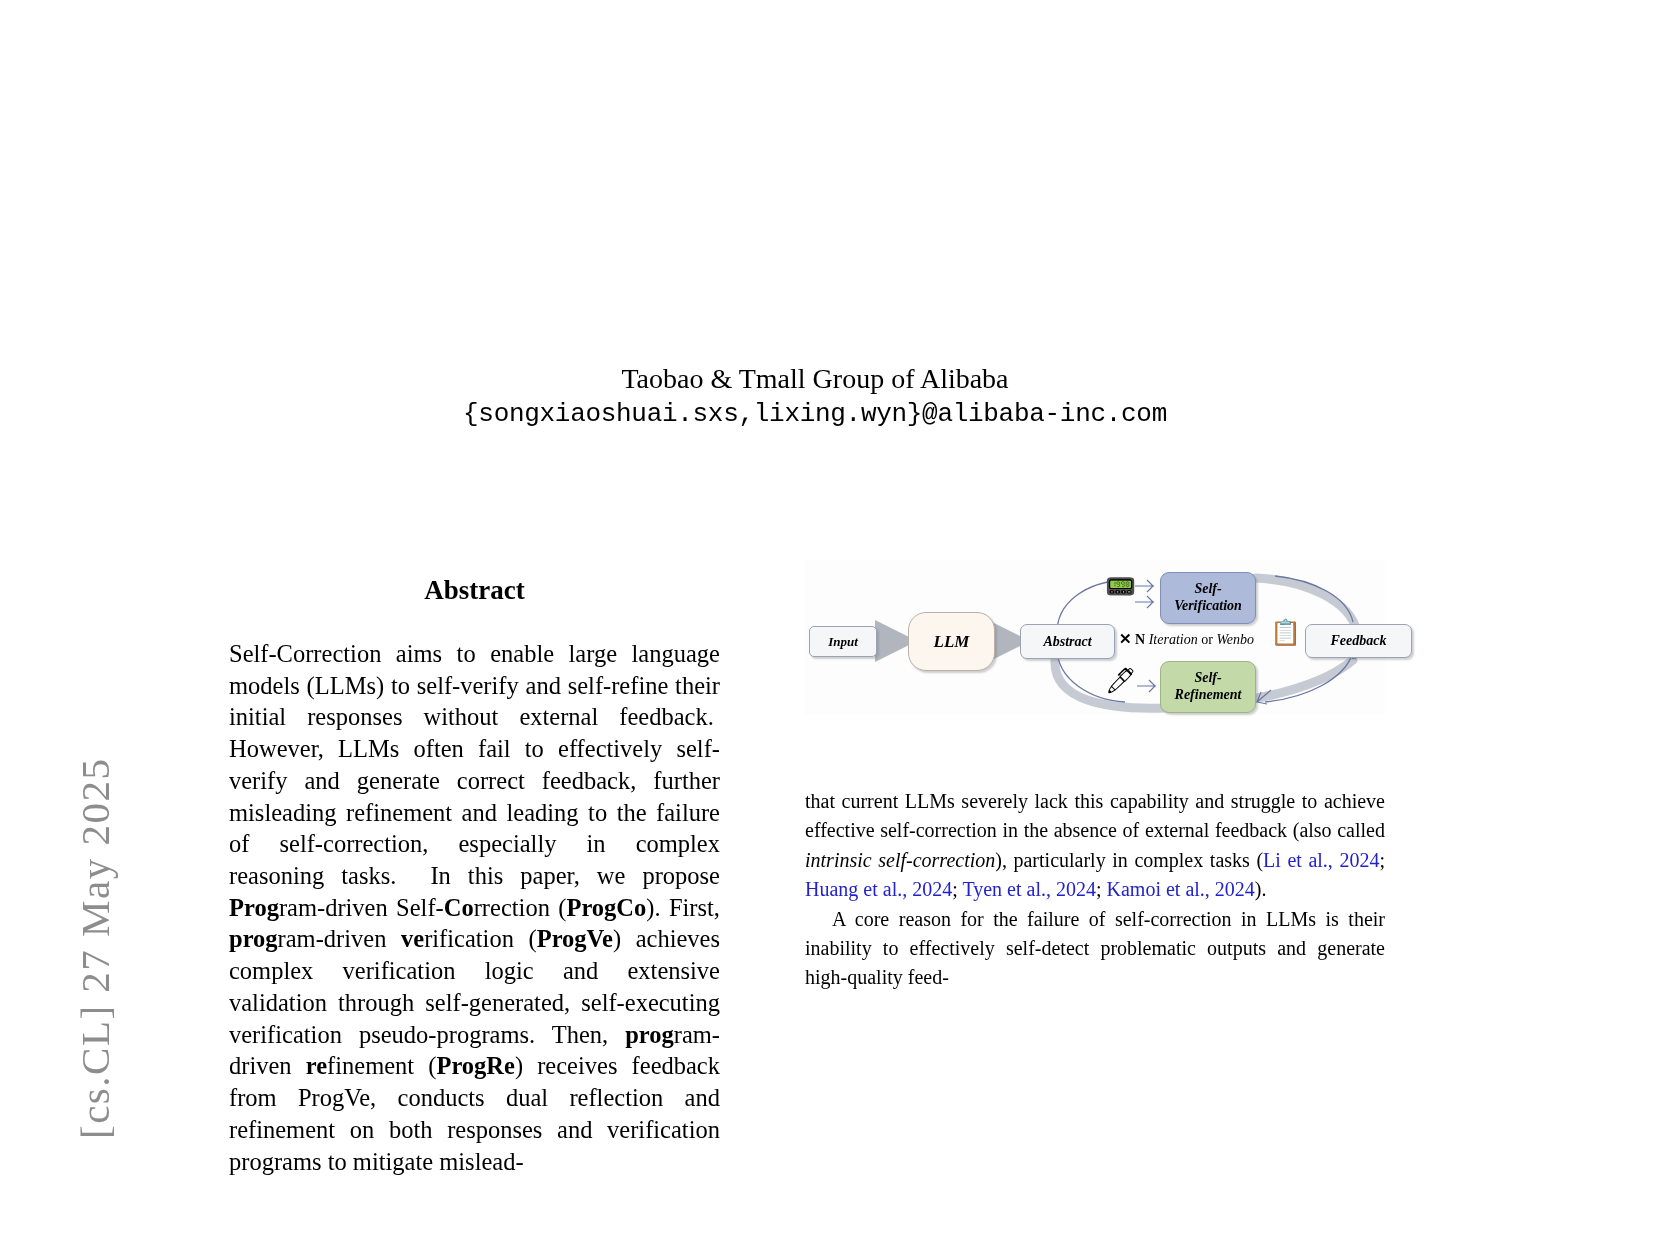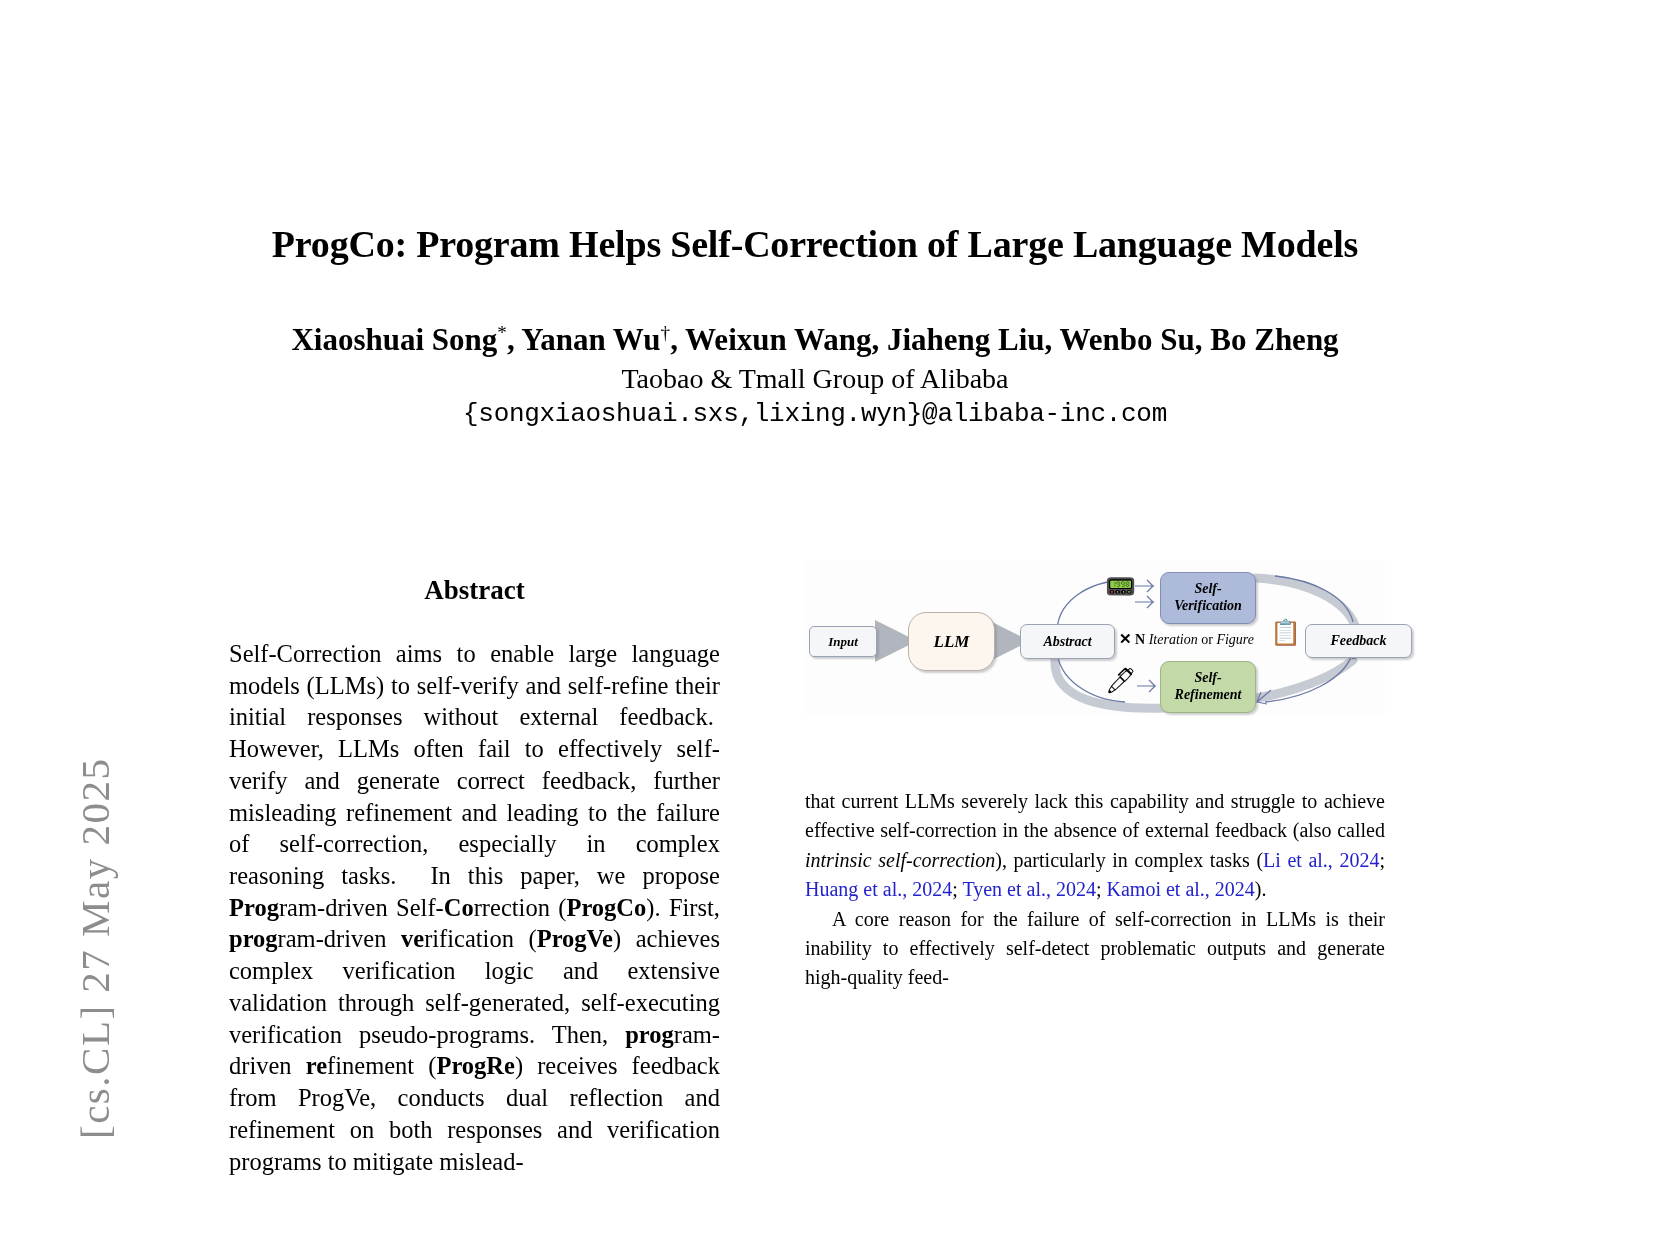--- a/index.html
+++ b/index.html
@@ -206,23 +206,21 @@
   .emoji-icon.clip  { left: 465px; top: 60px; font-size: 25px; }
   .emoji-icon.pen   { left: 300px; top: 108px; font-size: 25px; }
 </style>
 </head>
 <body>
 
 <div class="page">
 
   <div class="arxiv-stamp">[cs.CL]  27 May 2025</div>
 
-  <h1 class="title">ProgCo: Program Helps Self-Correction of Large Language Models</h1>
-
-  <div class="authors">Xiaoshuai Song<sup>*</sup>, Yanan Wu<sup>†</sup>, Weixun Wang, Jiaheng Liu, Wenbo Su, Bo Zheng</div>
+
 
   <div class="affil">Taobao &amp; Tmall Group of Alibaba</div>
 
   <div class="email">{songxiaoshuai.sxs,lixing.wyn}@alibaba-inc.com</div>
 
   <div class="col-left">
     <div class="abstract-head">Abstract</div>
     <p class="abstract-body">Self-Correction aims to enable large language models (LLMs) to self-verify and self-refine their initial responses without external feedback.&nbsp; However, LLMs often fail to effectively self-verify and generate correct feedback, further misleading refinement and leading to the failure of self-correction, especially in complex reasoning tasks.&nbsp; In this paper, we propose <b>Prog</b>ram-driven Self-<b>Co</b>rrection (<b>ProgCo</b>). First, <b>prog</b>ram-driven <b>ve</b>rification (<b>ProgVe</b>) achieves complex verification logic and extensive validation through self-generated, self-executing verification pseudo-programs. Then, <b>prog</b>ram-driven <b>re</b>finement (<b>ProgRe</b>) receives feedback from ProgVe, conducts dual reflection and refinement on both responses and verification programs to mitigate mislead-</p>
   </div>
 
@@ -280,21 +278,21 @@
           </span>
         </div>
 
         <div class="node feedback">Feedback</div>
 
         <div class="iter-label">
           <span class="xmark">✕</span>
           <span class="nn">N</span>
           <span class="it">Iteration</span>
           <span>or</span>
-          <span class="it">Figure</span>
+          <span class="it">Wenbo</span>
         </div>
 
         <span class="emoji-icon radio">📟</span>
         <span class="emoji-icon clip">📋</span>
         <span class="emoji-icon pen">🖊</span>
       </div>
     </div>
 
 
     <div style="height:72px"></div>

